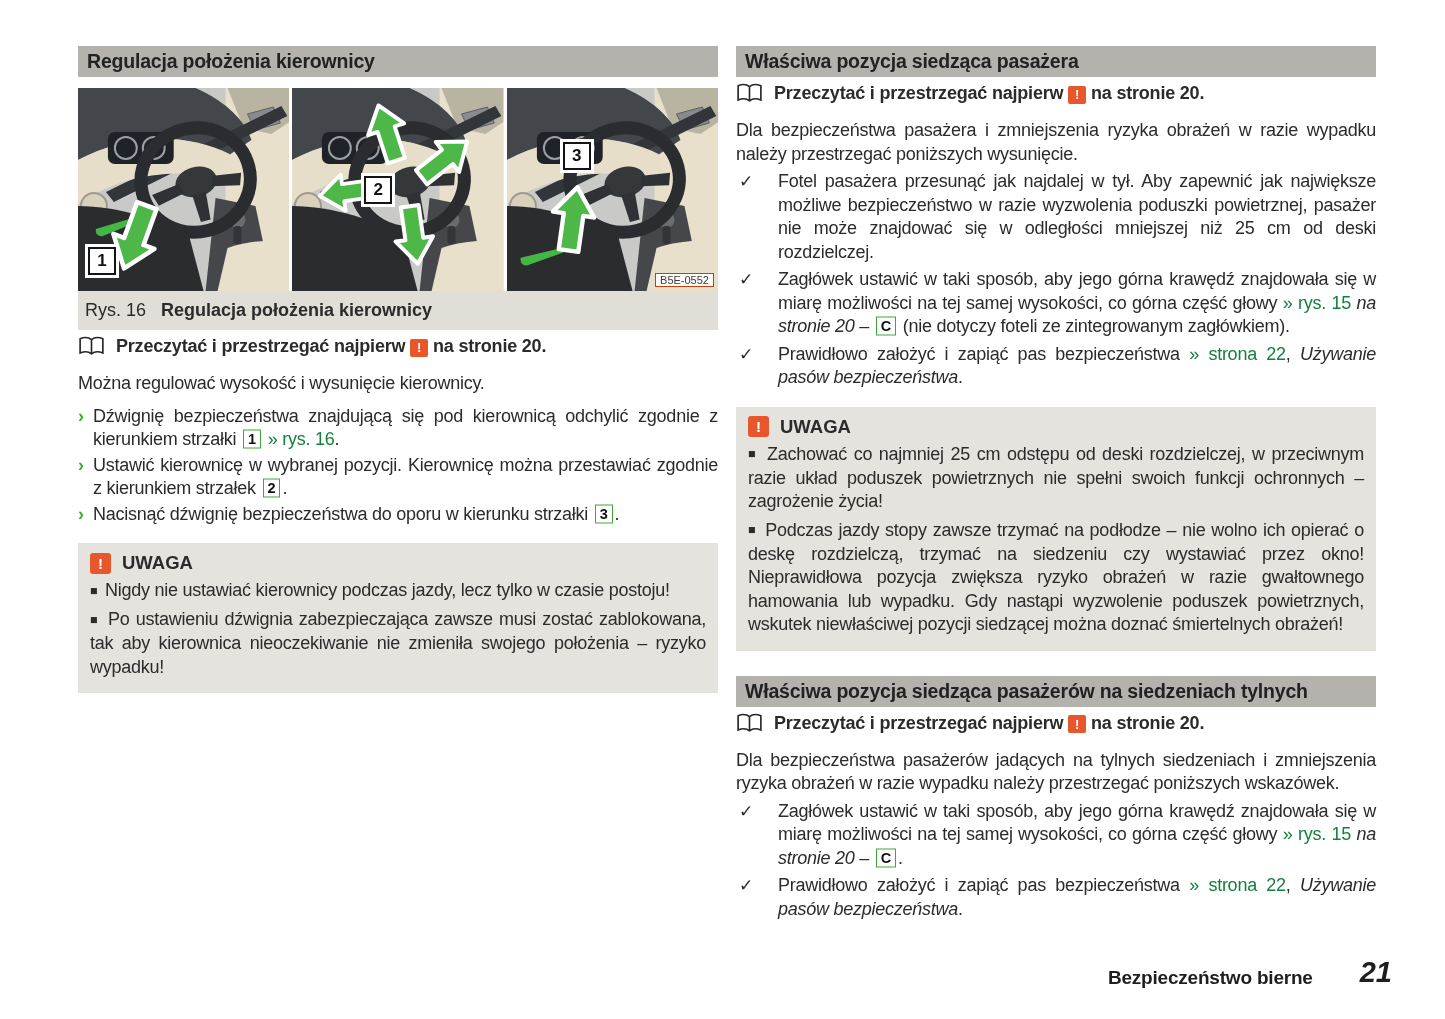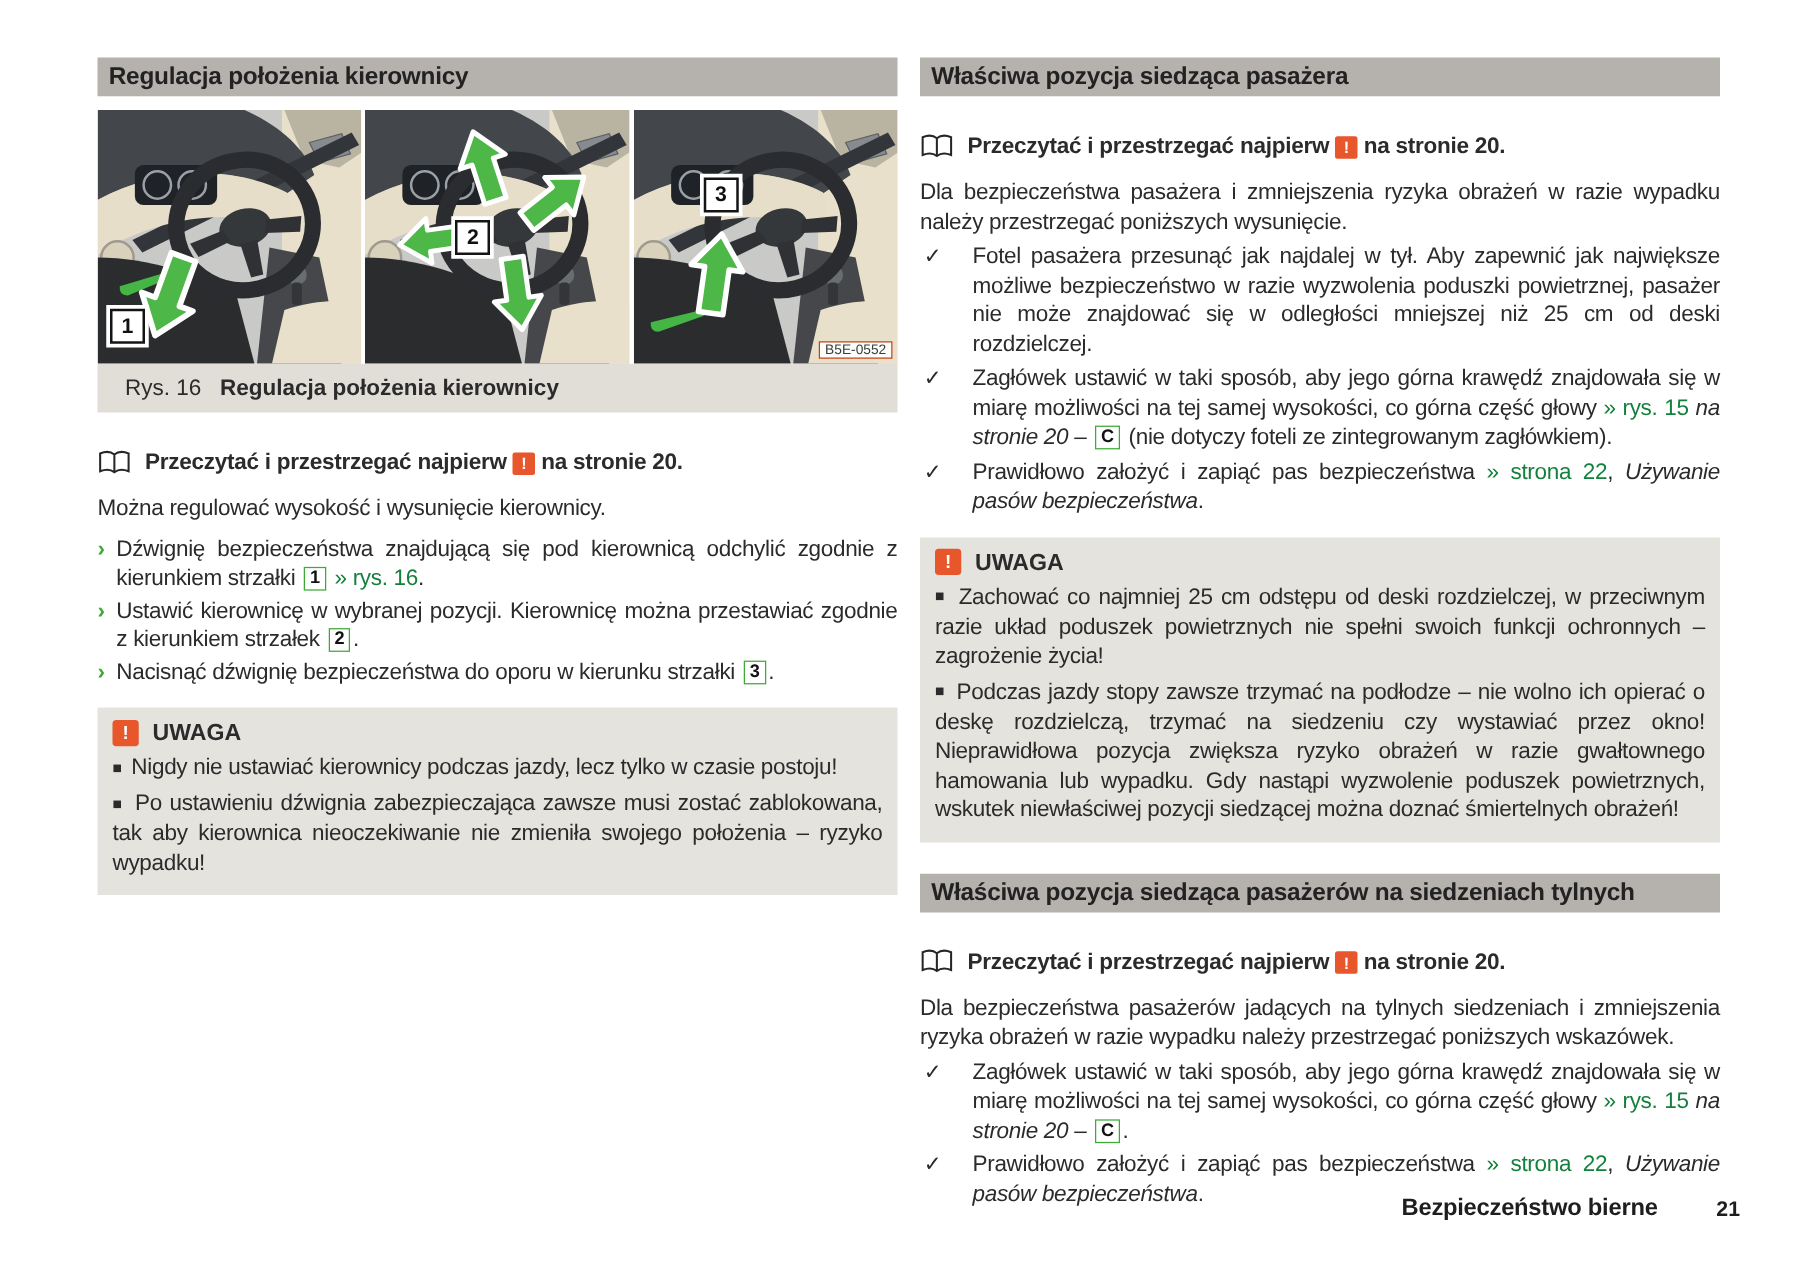--- a/index.html
+++ b/index.html
@@ -17,25 +17,25 @@
   .figure-wrap{margin-top:11px;}
   .fig-panels{display:flex;gap:3px;height:203px;}
   .panel{position:relative;flex:1;overflow:hidden;}
   .panel svg{display:block;width:100%;height:100%;}
   .fig-label{position:absolute;width:24px;height:24px;background:#fff;border:2px solid #141414;
     box-shadow:0 0 0 3px #fff;display:flex;align-items:center;justify-content:center;
     font-weight:700;font-size:17px;color:#111;}
   .fig-code{position:absolute;right:4px;bottom:4px;background:#fdfdfb;border:1px solid #c2410c;
     font-size:11px;padding:0 4px;color:#3a3c3e;letter-spacing:0;}
   .fig-caption{height:39px;background:#e1ded7;display:flex;align-items:center;
-    padding:0 22px;font-size:18px;}
+    padding:0 7px;font-size:18px;}
   .fig-caption .num{font-weight:400;margin-right:15px;}
   .fig-caption .cap{font-weight:700;}
 
-  .read-first{margin-top:29px;display:flex;align-items:center;gap:11px;
+  .read-first{margin-top:6px;display:flex;align-items:flex-start;gap:11px;
     font-weight:700;font-size:18px;letter-spacing:-0.2px;}
   .book-icon{flex:0 0 auto;display:flex;}
   .alert-badge{display:inline-flex;width:18px;height:18px;border-radius:2px;background:#e8562b;
     color:#fff;font-weight:700;font-size:13px;align-items:center;justify-content:center;}
 
   .body-text{font-size:18px;line-height:23.5px;letter-spacing:-0.25px;}
   .intro{margin-top:15px;}
   .just{text-align:justify;}
 
   .steps{margin-top:9px;}
@@ -58,21 +58,21 @@
   .warning-item:first-of-type{margin-top:9px;}
 
   .check-list{margin-top:4px;}
   .check-item{display:flex;margin-top:4px;}
   .check-mark{width:39px;flex:0 0 auto;padding-left:3px;font-size:17px;color:#2b2b2b;}
   .check-body{flex:1;}
 
   .footer{position:absolute;top:956px;left:752px;width:640px;display:flex;
     justify-content:flex-end;align-items:flex-end;gap:47px;}
   .footer .sec{font-weight:700;font-size:19px;letter-spacing:-0.2px;color:#1e1e1e;}
-  .footer .num{font-weight:700;font-size:17px;color:#1e1e1e;}
+  .footer .num{font-weight:700;font-size:29px;color:#1e1e1e;font-style:italic;}
 </style>
 </head>
 <body>
 
 <svg width="0" height="0" style="position:absolute" aria-hidden="true">
   <defs>
     <g id="cabin">
       <rect x="0" y="0" width="212" height="203" fill="#c9c9c8"></rect>
       <rect x="148" y="0" width="64" height="203" fill="#e8e0cb"></rect>
       <path d="M150,0 L212,0 L212,34 L194,46 L166,40 Z" fill="#b9b3a2"></path>

